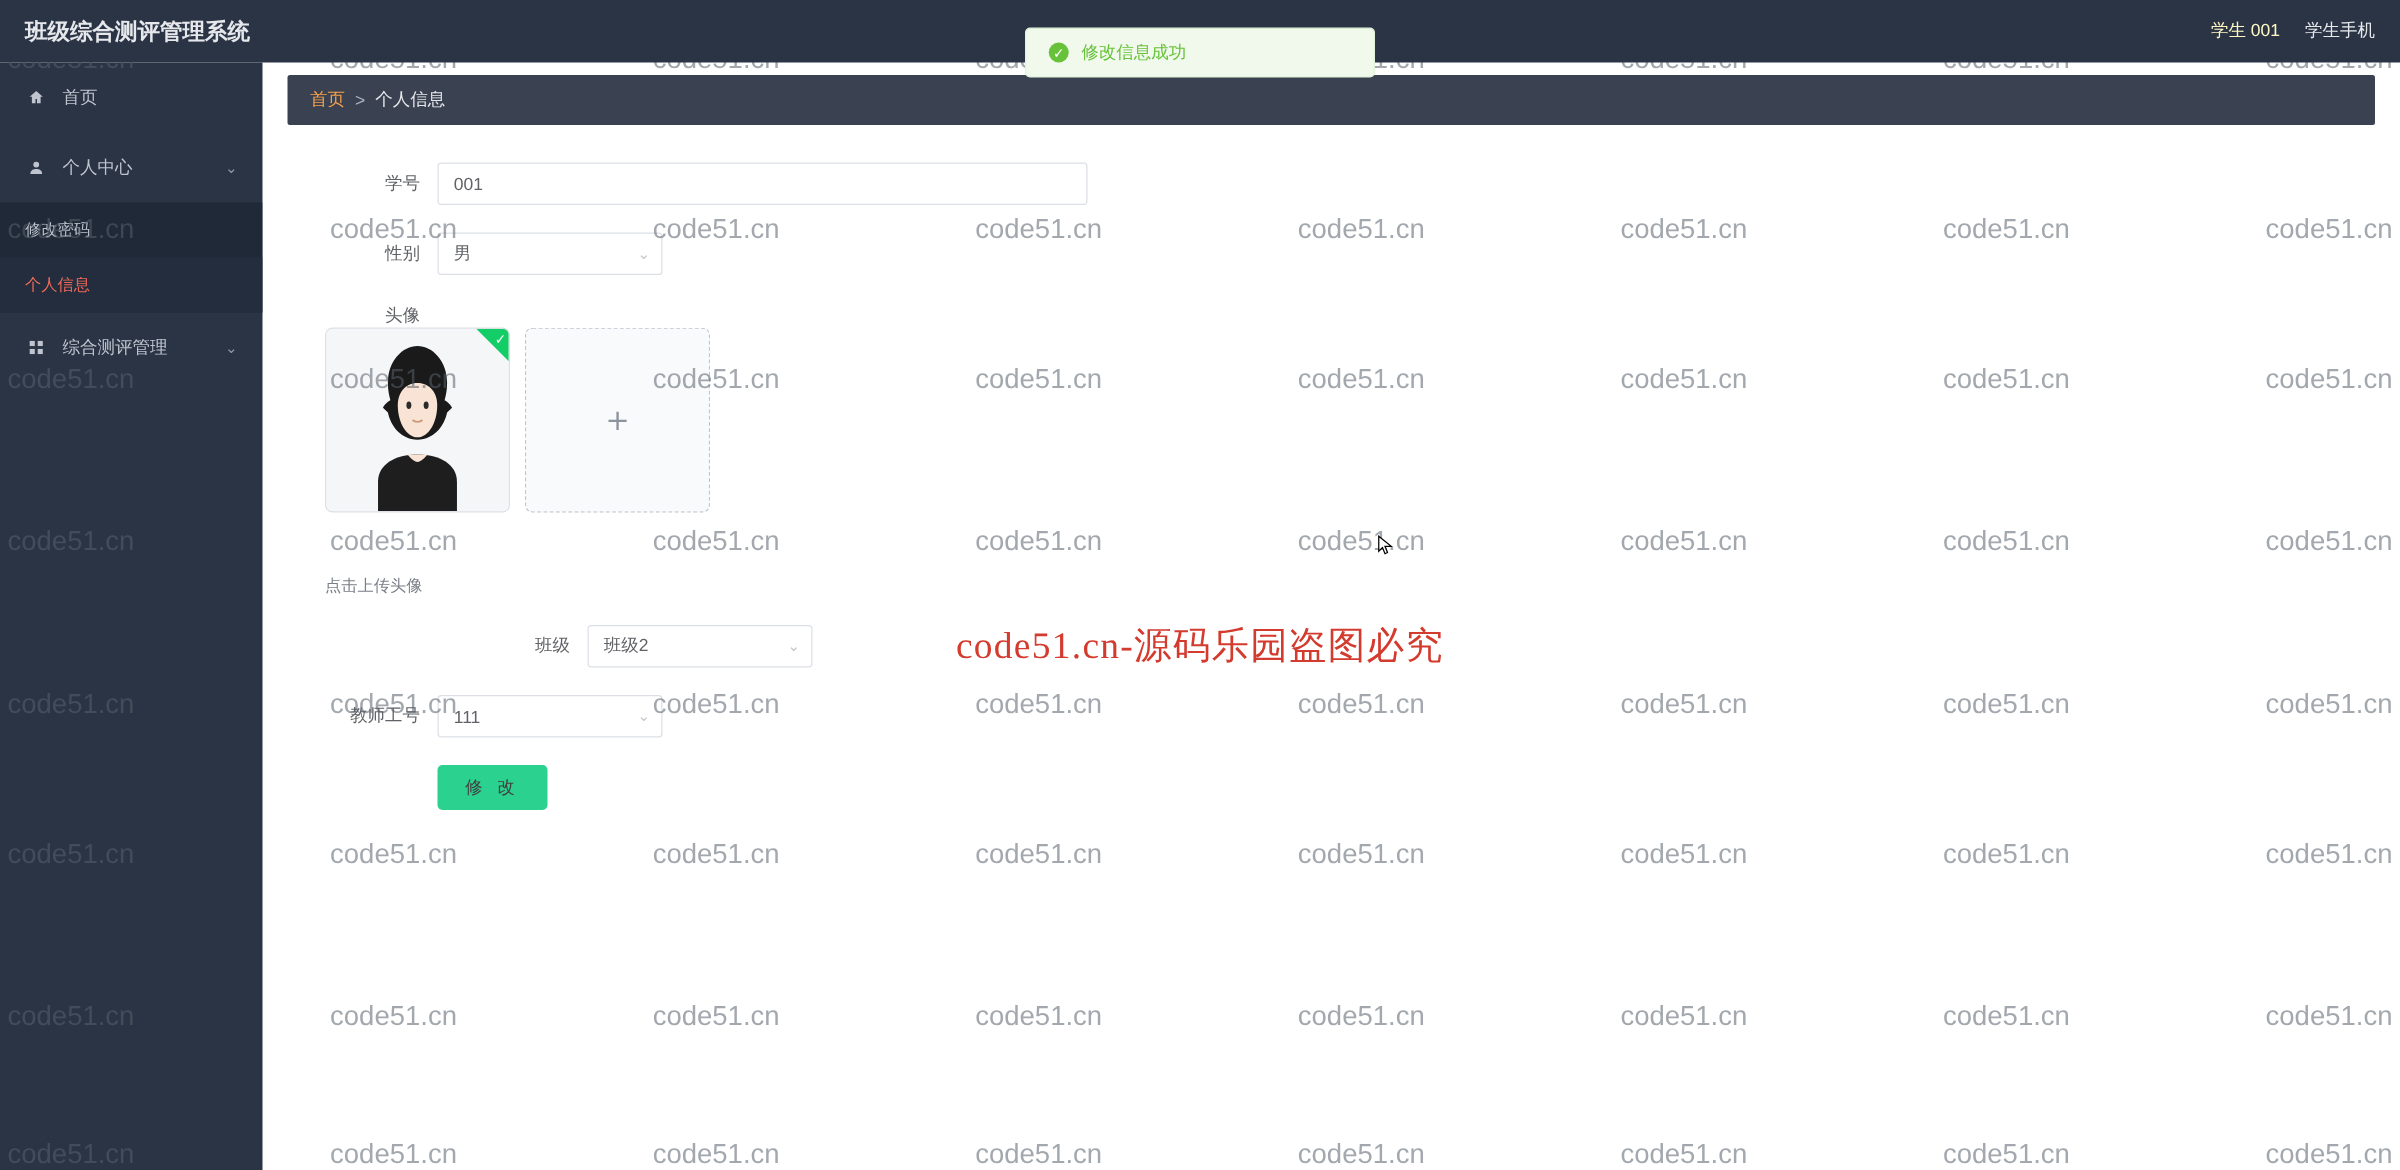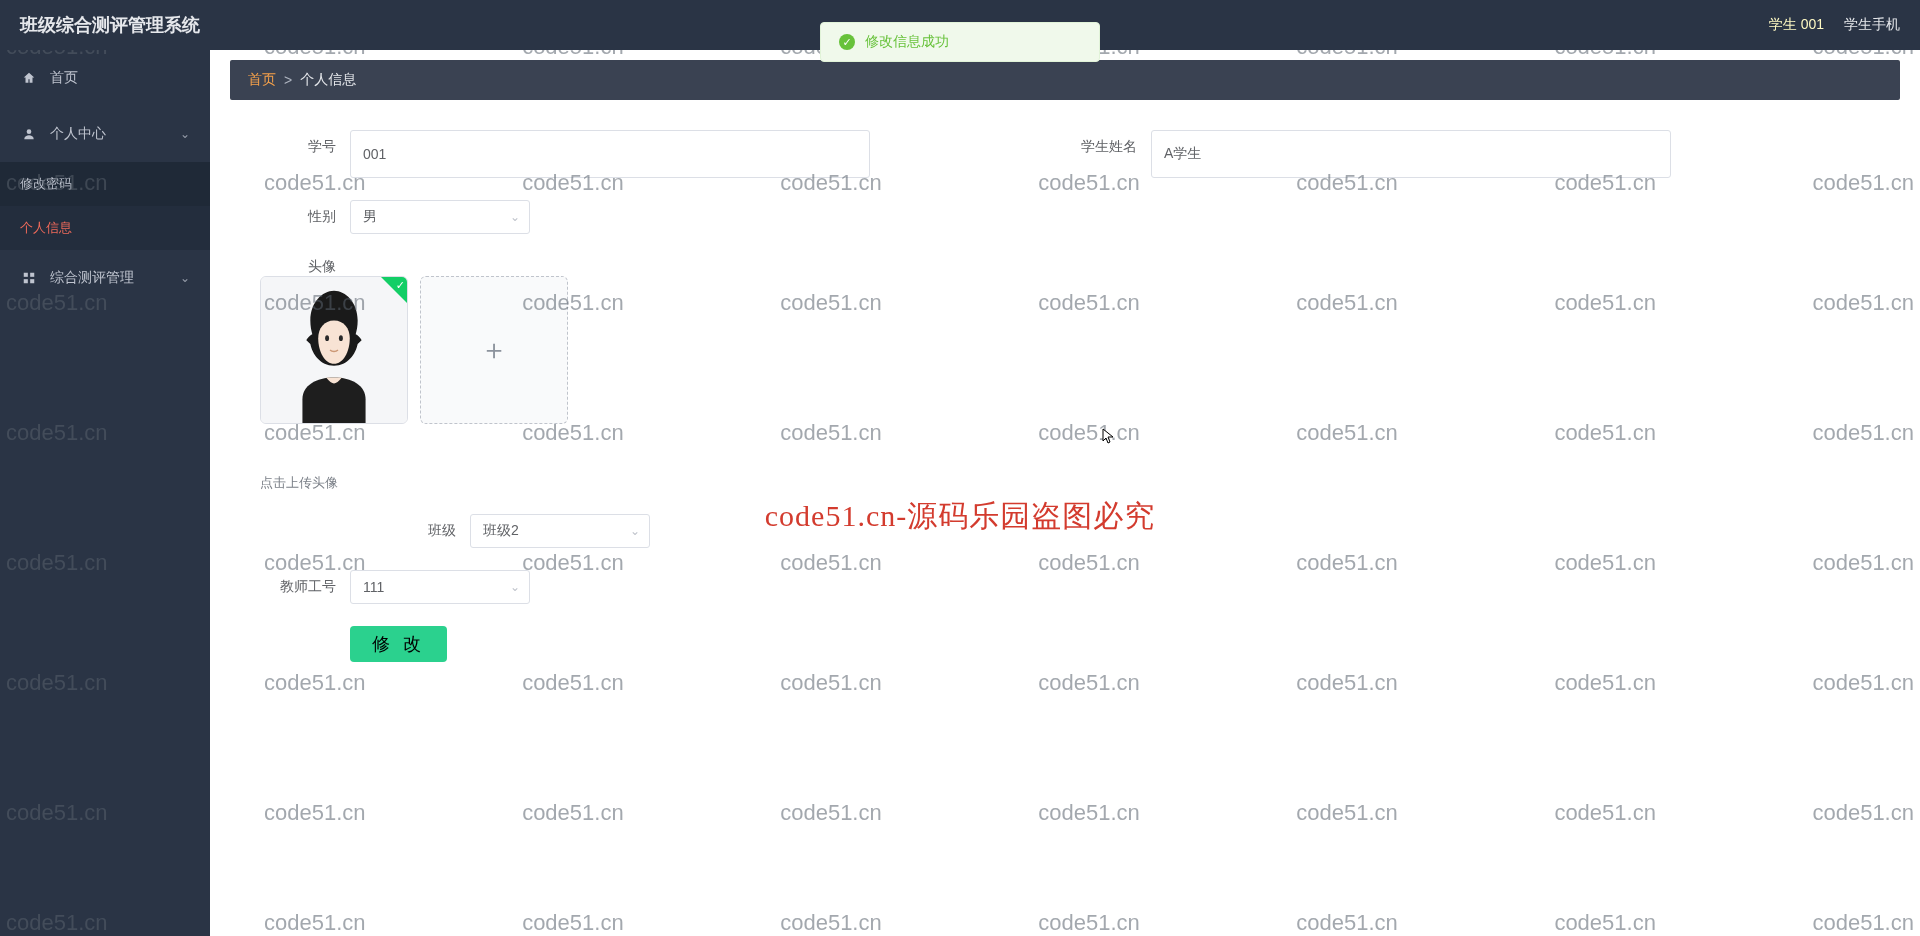--- a/index.html
+++ b/index.html
@@ -22,35 +22,35 @@
 .main { position: absolute; top: 50px; left: 210px; right: 0; bottom: 0; padding: 10px 20px 20px 20px; overflow: auto; }
 .breadcrumb { background: #3a4252; color: #fff; height: 40px; display: flex; align-items: center; padding: 0 18px; font-size: 14px; border-radius: 2px; }
 .breadcrumb .bc-home { color: #f7a24a; }
 .breadcrumb .bc-sep { margin: 0 8px; color: #aeb4c0; }
 .breadcrumb .bc-cur { color: #e6e8ec; }
 
 .form-area { padding: 30px 30px 10px 30px; }
 .form-row { display: flex; flex-wrap: wrap; margin-bottom: 22px; gap: 11px; }
 .form-col { display: flex; align-items: flex-start; margin-right: 60px; }
 .form-col .lbl { width: 90px; min-width: 90px; text-align: right; padding-right: 14px; padding-top: 8px; font-size: 14px; color: #606266; }
-.ctl-input { width: 520px; height: 48px; border: 1px solid #dcdfe6; border-radius: 3px; padding: 0 12px; font-size: 14px; color: #606266; outline: none; background: #fff; }
+.ctl-input { width: 520px; height: 34px; border: 1px solid #dcdfe6; border-radius: 3px; padding: 0 12px; font-size: 14px; color: #606266; outline: none; background: #fff; }
 .ctl-select { width: 180px; height: 34px; border: 1px solid #dcdfe6; border-radius: 3px; padding: 0 28px 0 12px; font-size: 14px; color: #606266; background: #fff; position: relative; display: flex; align-items: center; cursor: pointer; }
 .sel-wrap { position: relative; display: inline-block; }
 .sel-arrow { position: absolute; right: 10px; top: 50%; transform: translateY(-50%); color: #c0c4cc; font-size: 12px; pointer-events: none; }
 
 .upload-group { display: flex; gap: 12px; }
 .upload-card { width: 148px; height: 148px; border: 1px solid #dcdfe6; border-radius: 6px; overflow: hidden; position: relative; background: #f9fafb; }
 .upload-card.plus { border: 1px dashed #c0c4cc; display: flex; align-items: center; justify-content: center; cursor: pointer; }
 .plus-mark { font-size: 28px; color: #8c939d; font-weight: 300; }
 .check-corner { position: absolute; top: 0; right: 0; width: 0; height: 0; border-top: 26px solid #13ce66; border-left: 26px solid transparent; }
 .check-corner::after { content: "✓"; position: absolute; top: -24px; right: 2px; color: #fff; font-size: 11px; }
 .upload-hint { margin-top: 50px; font-size: 13px; color: #7a7f87; }
 .avatar-block .lbl { padding-top: 2px; }
 
-.btn-primary { background: #2bd18e; color: #000000; border: none; height: 36px; padding: 0 22px; border-radius: 4px; font-size: 18px; cursor: pointer; letter-spacing: 4px; }
+.btn-primary { background: #2bd18e; color: #404040; border: none; height: 36px; padding: 0 22px; border-radius: 4px; font-size: 14px; cursor: pointer; letter-spacing: 4px; }
 
 .toast { position: fixed; top: 22px; left: 50%; transform: translateX(-50%); background: #f0f9eb; border: 1px solid #e1f3d8; color: #67c23a; padding: 10px 18px; border-radius: 4px; font-size: 14px; display: flex; align-items: center; min-width: 280px; z-index: 200; }
 .toast .t-icon { width: 16px; height: 16px; border-radius: 50%; background: #67c23a; color: #fff; display: inline-flex; align-items: center; justify-content: center; font-size: 11px; margin-right: 10px; }
 
 .watermark { position: fixed; inset: 0; pointer-events: none; z-index: 50; }
 .wm-row { display: flex; justify-content: space-between; padding: 0 6px; }
 .wm { color: rgba(88,97,107,.55); font-size: 22px; font-weight: 500; white-space: nowrap; }
 .center-wm { color: #d33b2e; font-size: 30px; font-weight: 500; font-family: "SimSun","Songti SC",serif; letter-spacing: 1px; }
 
 .avatar-svg { width: 100%; height: 100%; display: block; }
@@ -116,24 +116,20 @@
     <span class="bc-sep">&gt;</span>
     <span class="bc-cur">个人信息</span>
   </div>
 
   <div class="form-area">
 
     <div class="form-row">
       <div class="form-col">
         <div class="lbl">学号</div>
         <input class="ctl-input" value="001" style="">
-      </div>
-      <div class="form-col" style="margin-left:120px;">
-        <div class="lbl">学生姓名</div>
-        <input class="ctl-input" style="width: 520px;" value="A学生">
       </div>
     </div>
 
     <div class="form-row">
       <div class="form-col">
         <div class="lbl">性别</div>
         <div class="sel-wrap">
           <div class="ctl-select">
             <span>男</span>
           </div>

